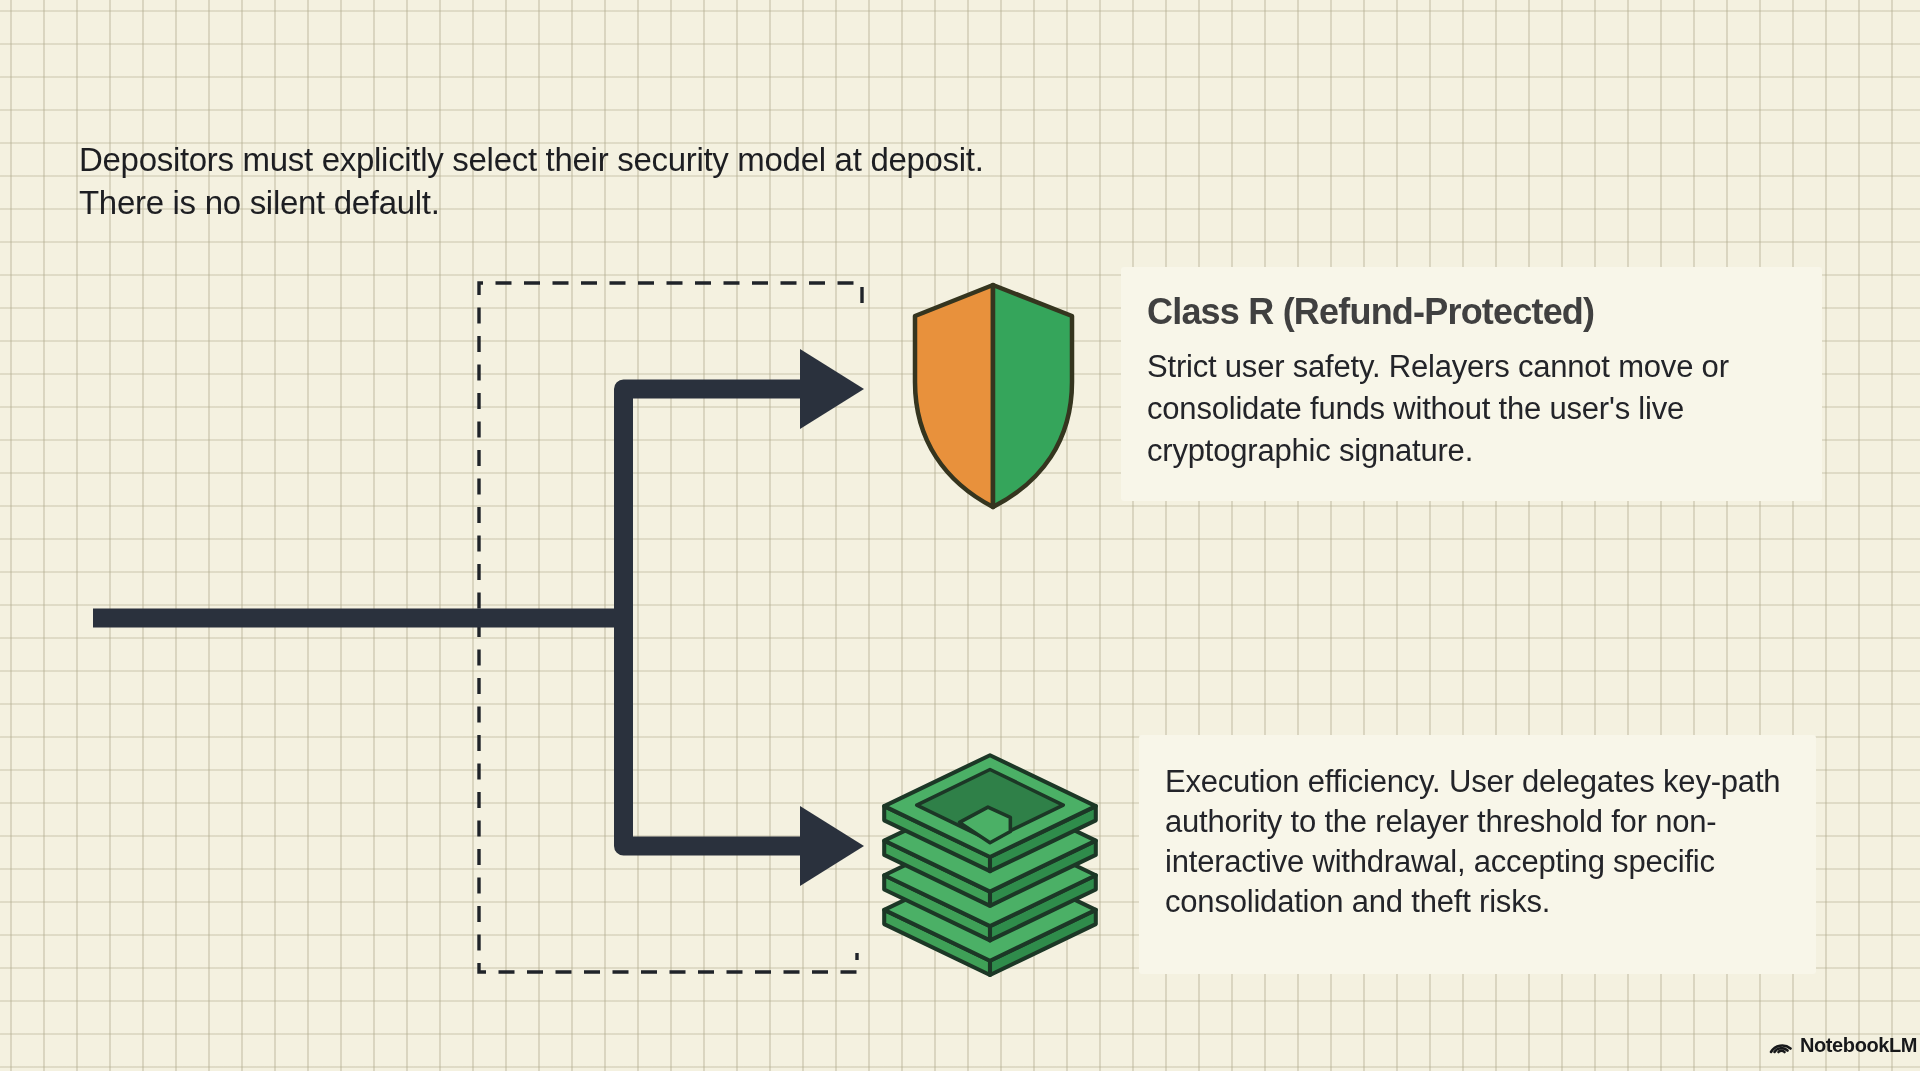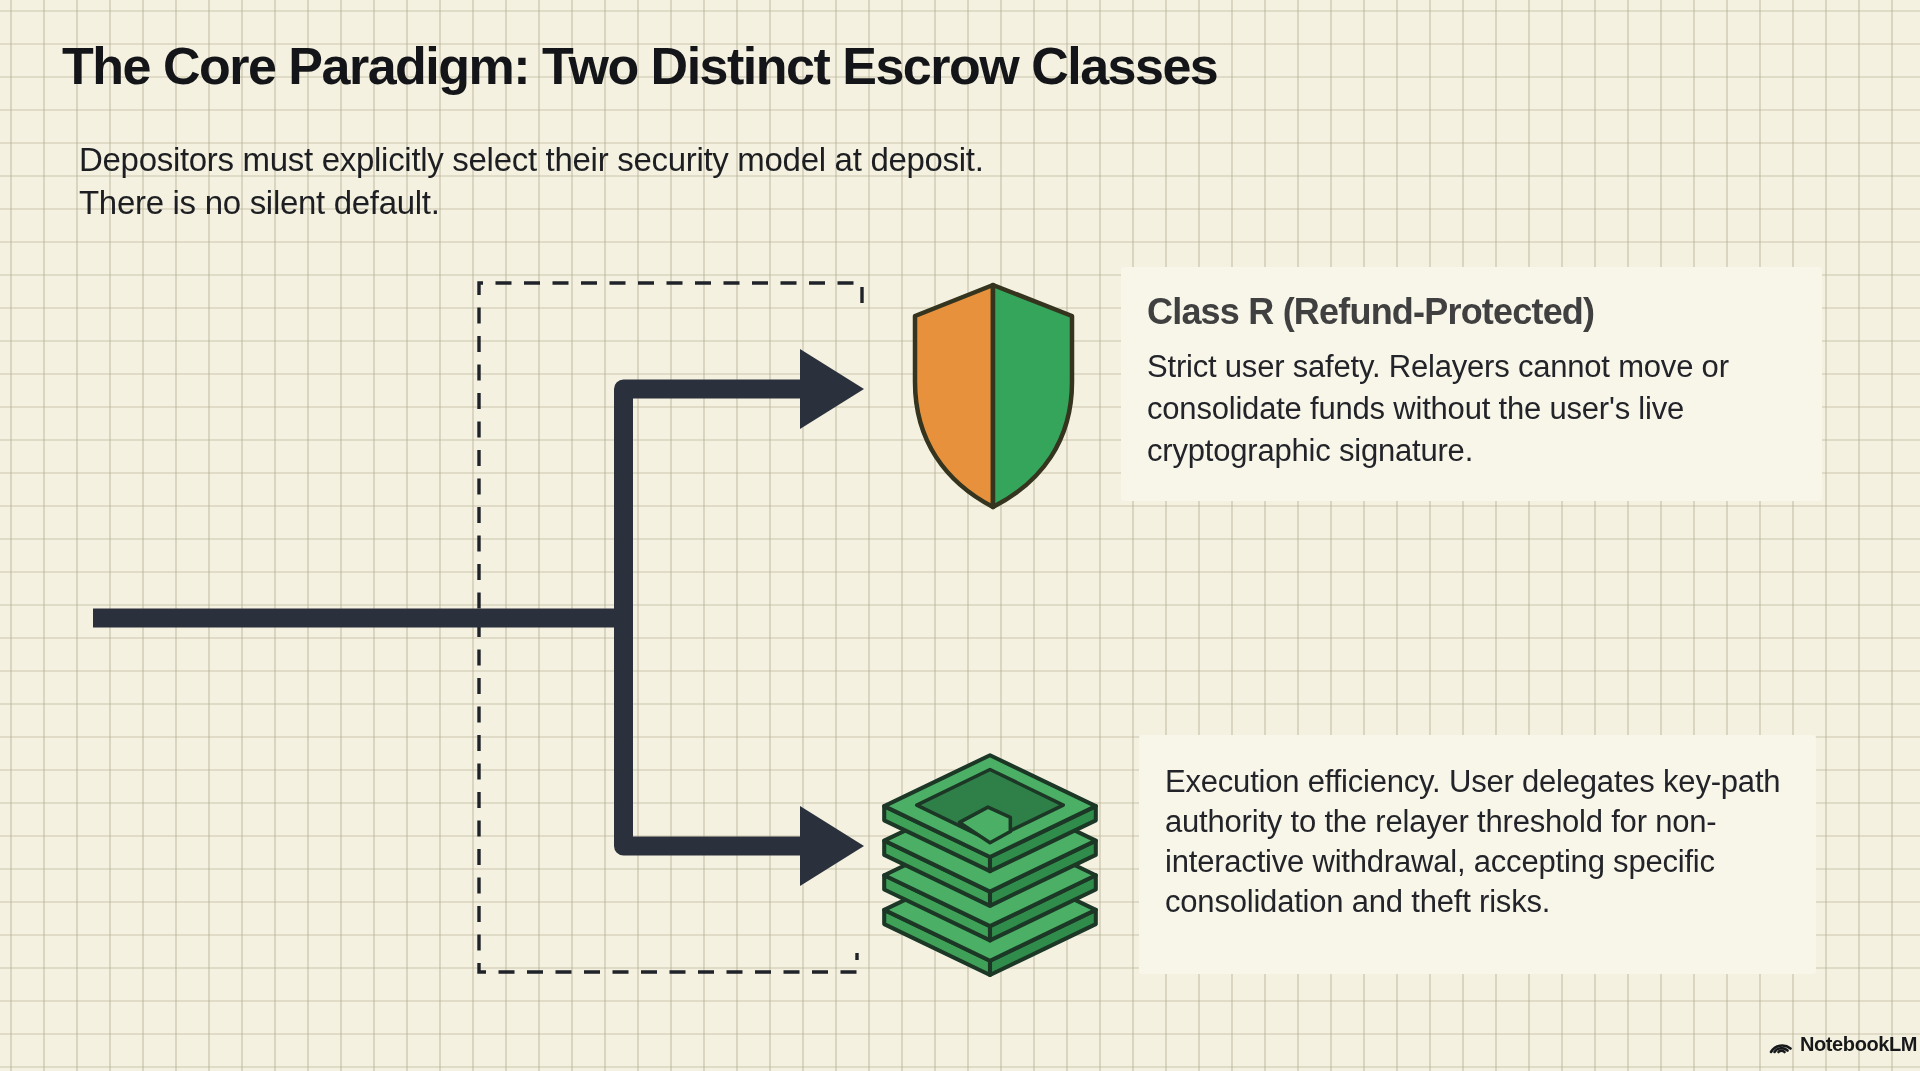--- a/index.html
+++ b/index.html
@@ -37,31 +37,30 @@
     margin:0;font-size:36px;font-weight:700;letter-spacing:-0.8px;color:#404040;
   }
   .card p{
     margin:13px 0 0 0;font-size:31px;font-weight:400;color:#232429;
     letter-spacing:-0.2px;
   }
   .card-r p{line-height:42px;max-width:632px;}
   .card-p p{line-height:40px;max-width:625px;}
   .watermark{
     position:absolute;left:1768px;top:1033px;
-    display:flex;gap:6px;
+    display:flex;align-items:center;gap:6px;
     color:#17181A;
   }
   .watermark span{font-size:20px;font-weight:700;letter-spacing:-0.4px;}
 </style>
 </head>
 <body>
 
 <div class="stage">
 
-  <h1 class="page-title">The Core Paradigm: Two Distinct Escrow Classes</h1>
   <p class="page-subtitle">Depositors must explicitly select their security model at deposit.
 There is no silent default.</p>
 
   <svg class="flow" width="1920" height="1071" viewBox="0 0 1920 1071">
     <path d="M862 303 L862 283 L479 283 L479 972 L857 972 L857 953" fill="none" stroke="#1F2329" stroke-width="3.4" stroke-dasharray="16 12.5"></path>
     <path d="M93 618 H633" fill="none" stroke="#2A313D" stroke-width="19"></path>
     <path d="M802 389 H623.5 V846 H802" fill="none" stroke="#2A313D" stroke-width="19" stroke-linejoin="round"></path>
     <polygon points="800,349 864,389 800,429" fill="#2A313D"></polygon>
     <polygon points="800,806 864,846 800,886" fill="#2A313D"></polygon>
   </svg>

